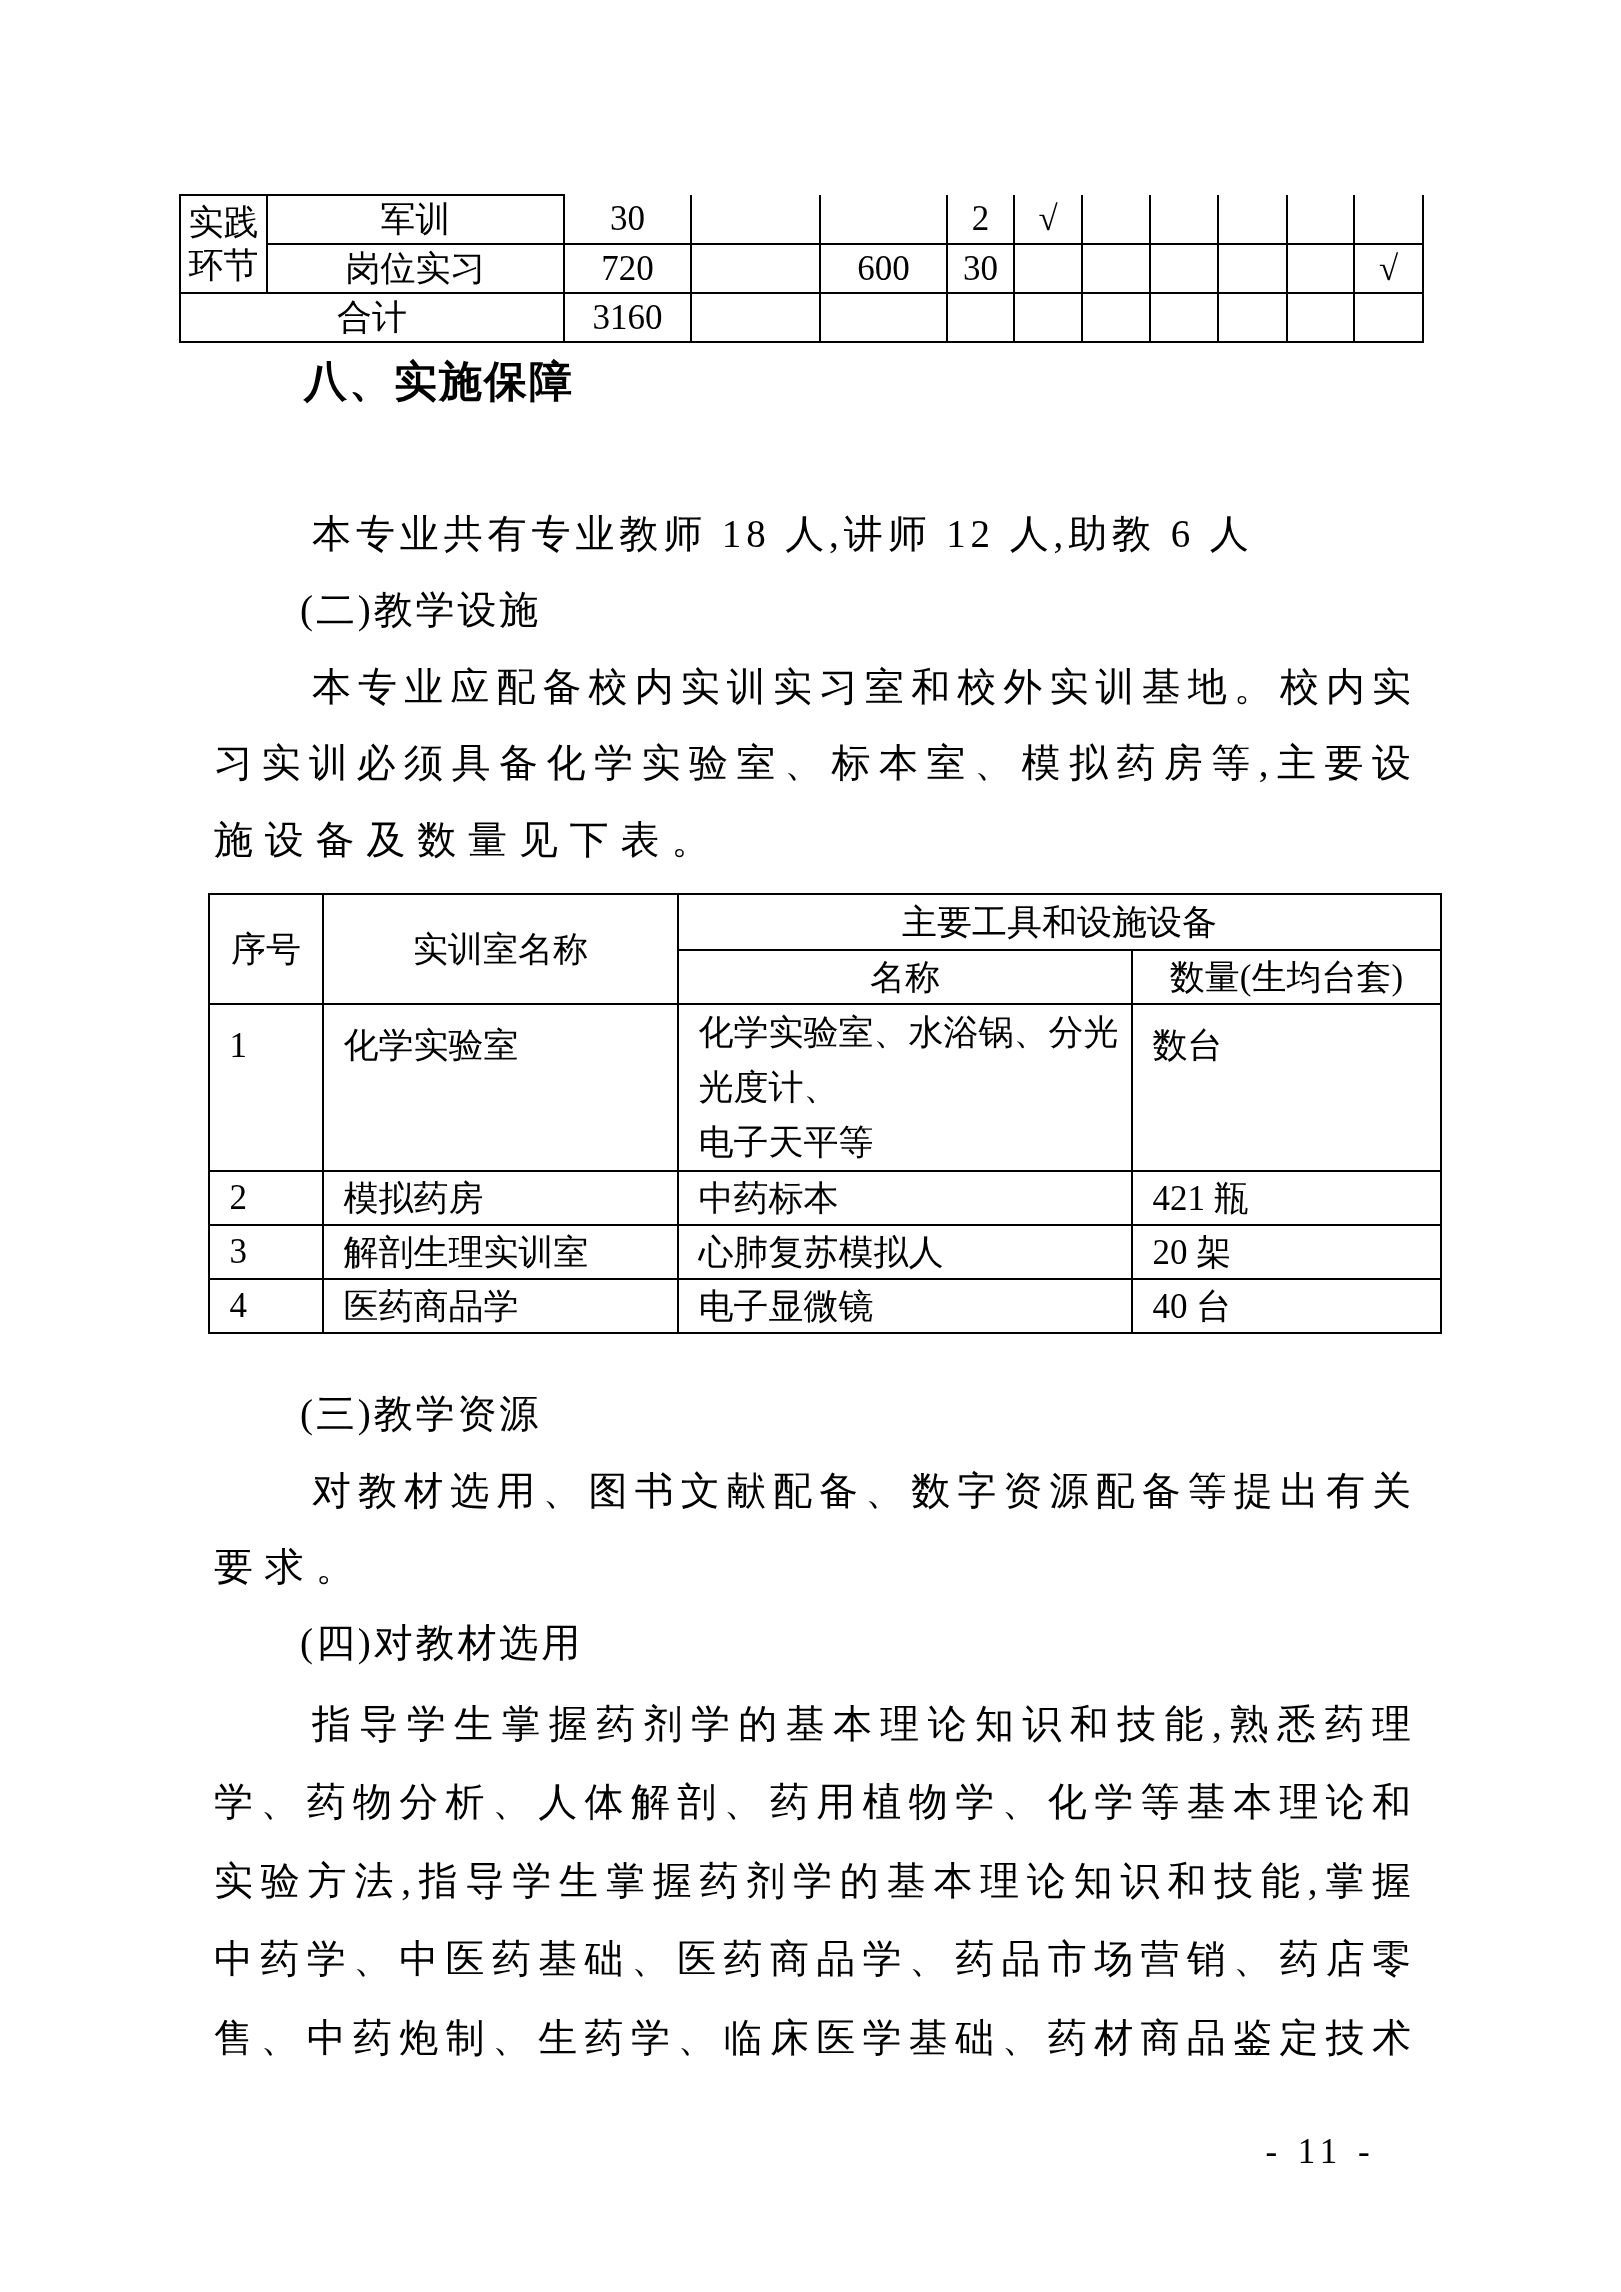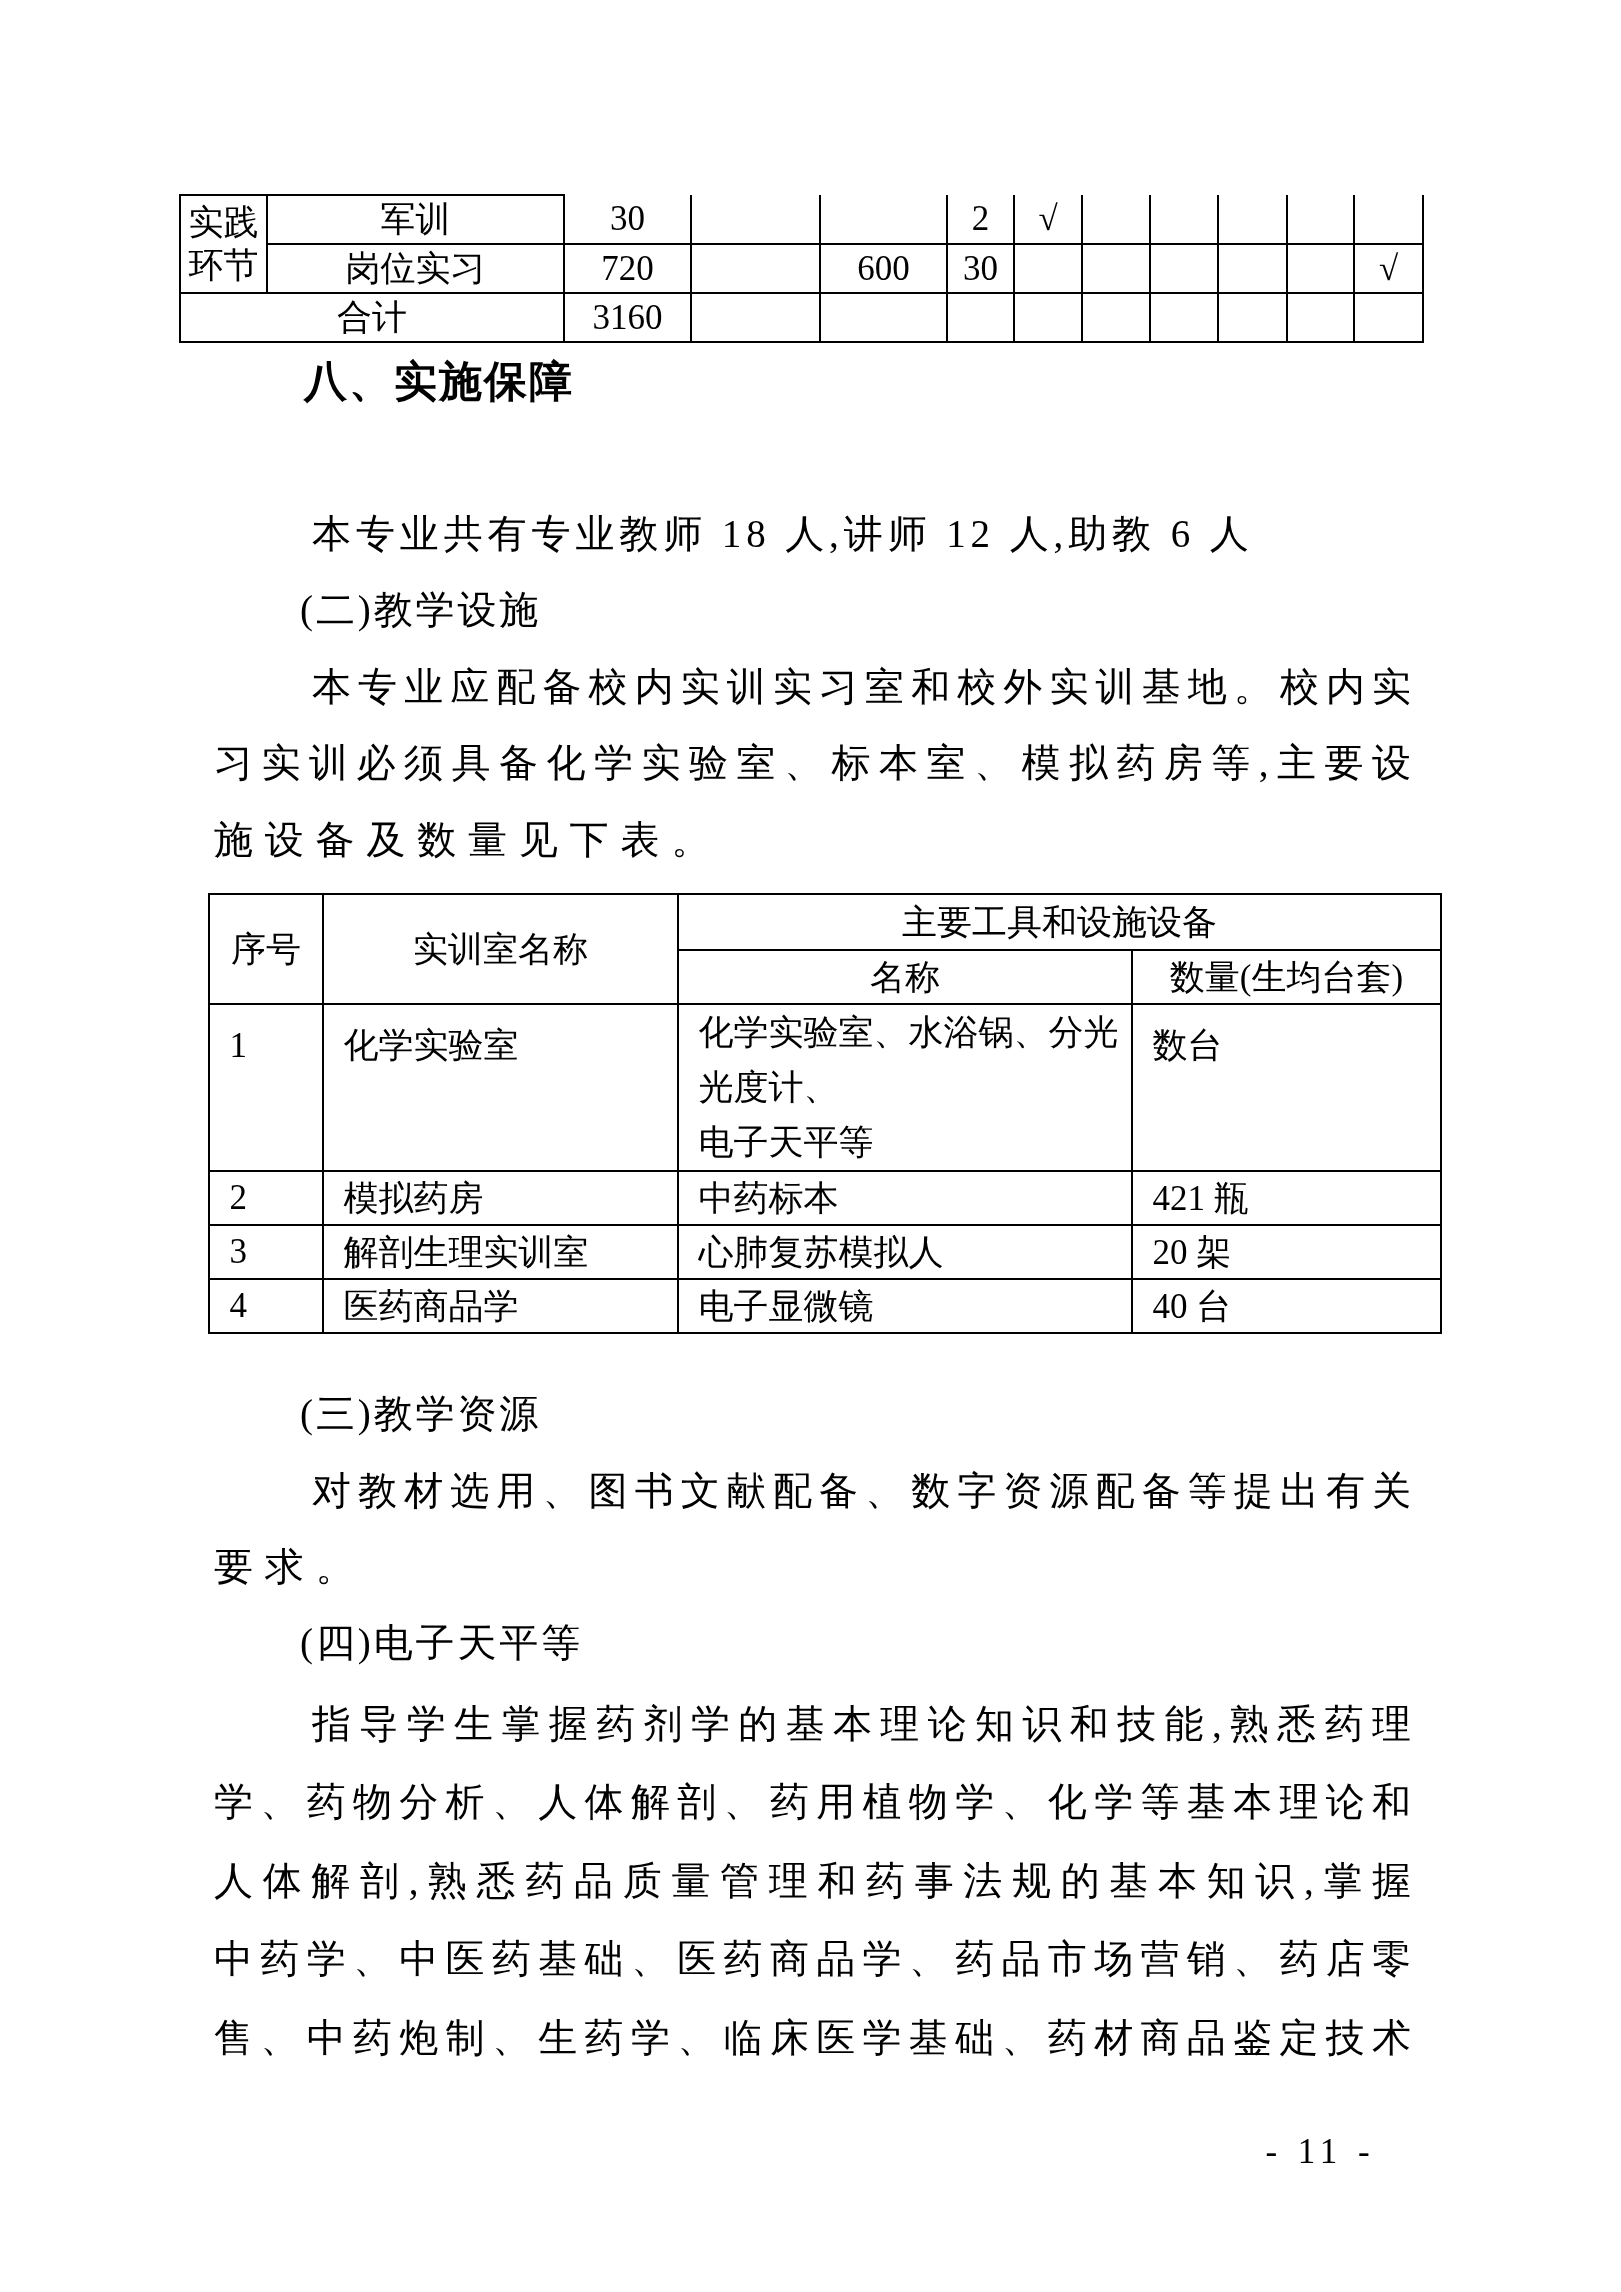--- a/index.html
+++ b/index.html
@@ -193,24 +193,24 @@
       <td class="bc">40 台</td>
     </tr>
   </tbody>
     </table>
 
   <div class="itemtitle" style="top:1376px">(三)教学资源</div>
 
   <div class="bodyline indent" style="top:1453px">对教材选用、图书文献配备、数字资源配备等提出有关</div>
   <div class="bodyline paraend" style="top:1529px">要求。</div>
 
-  <div class="itemtitle" style="top:1605px">(四)电子天平等</div>
+  <div class="itemtitle" style="top:1605px">(四)对教材选用</div>
 
   <div class="bodyline indent" style="top:1686px">指导学生掌握药剂学的基本理论知识和技能,熟悉药理</div>
   <div class="bodyline" style="top:1764px">学、药物分析、人体解剖、药用植物学、化学等基本理论和</div>
-  <div class="bodyline" style="top:1843px">人体解剖,熟悉药品质量管理和药事法规的基本知识,掌握</div>
+  <div class="bodyline" style="top:1843px">实验方法,指导学生掌握药剂学的基本理论知识和技能,掌握</div>
   <div class="bodyline" style="top:1921px">中药学、中医药基础、医药商品学、药品市场营销、药店零</div>
   <div class="bodyline" style="top:2000px">售、中药炮制、生药学、临床医学基础、药材商品鉴定技术</div>
 
   <div class="pagenum">- 11 -</div>
 
 </div>
 
 
 </body></html>

